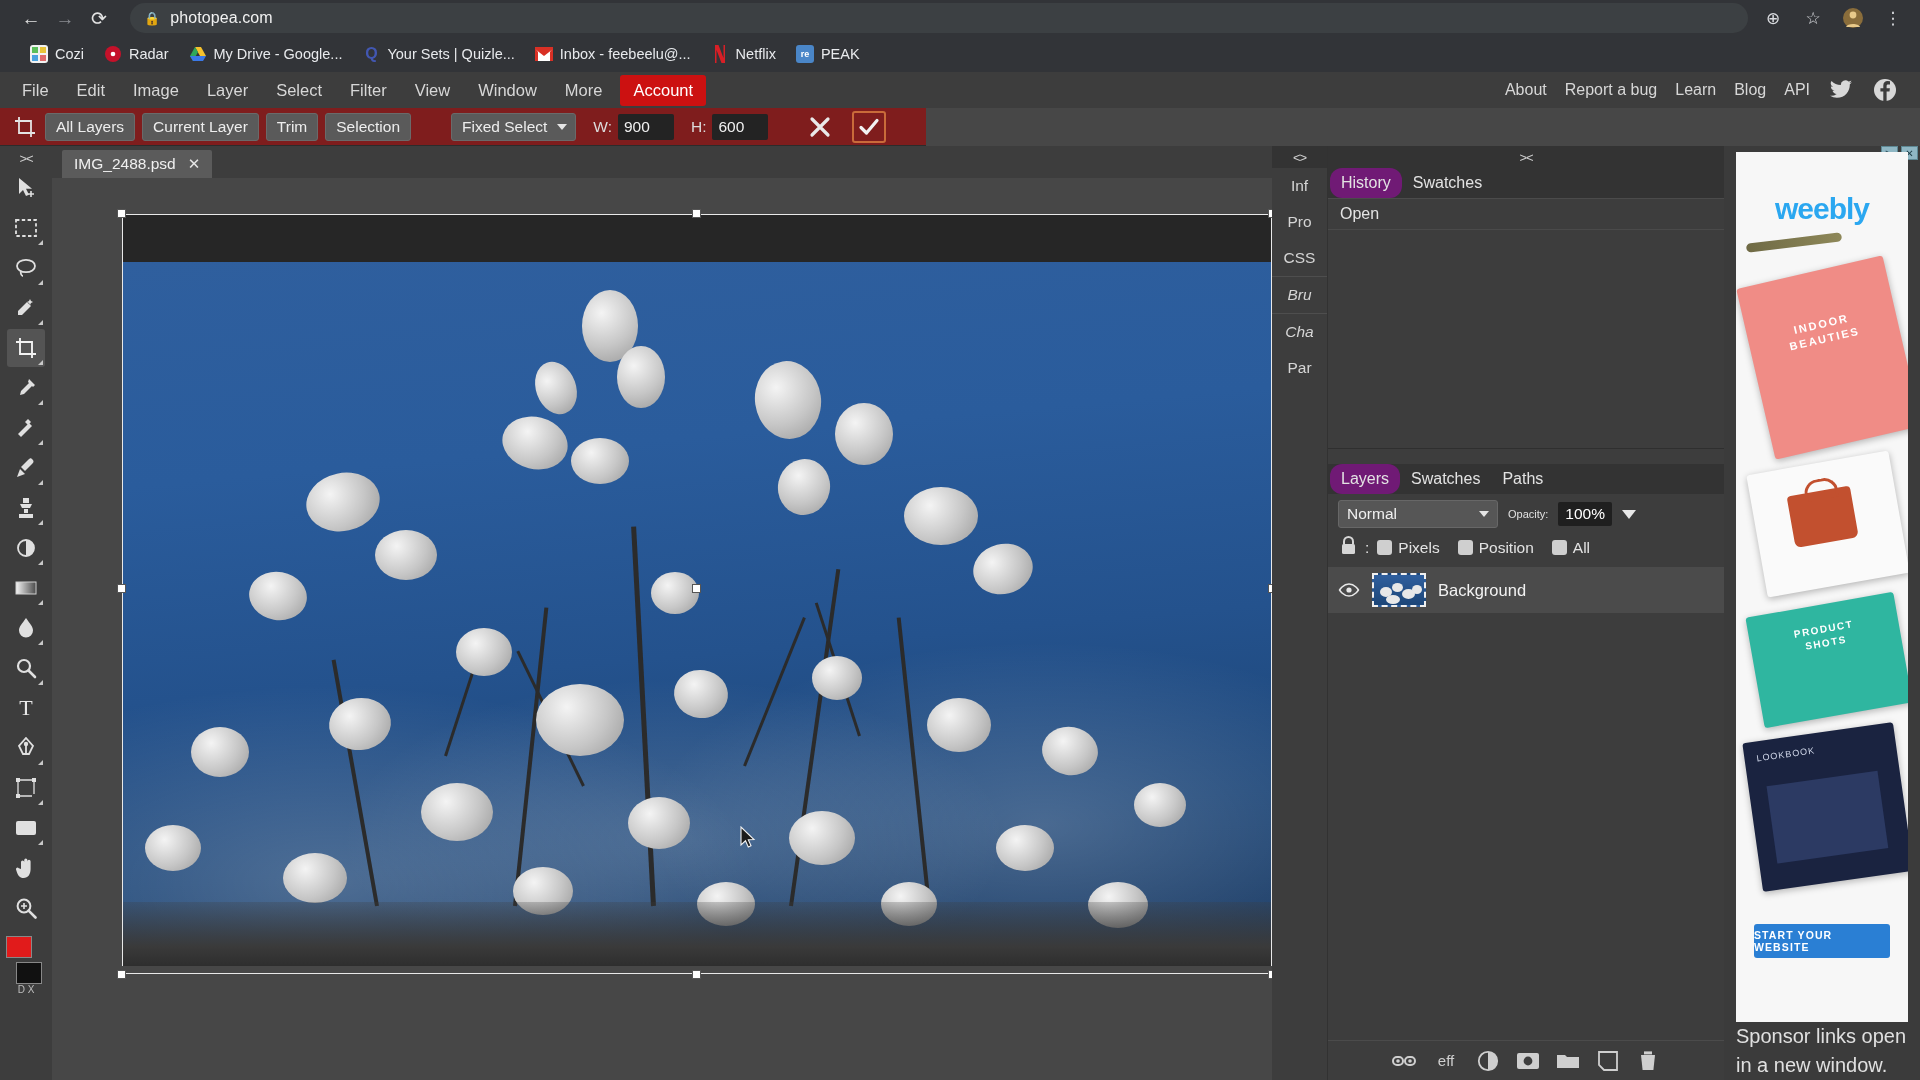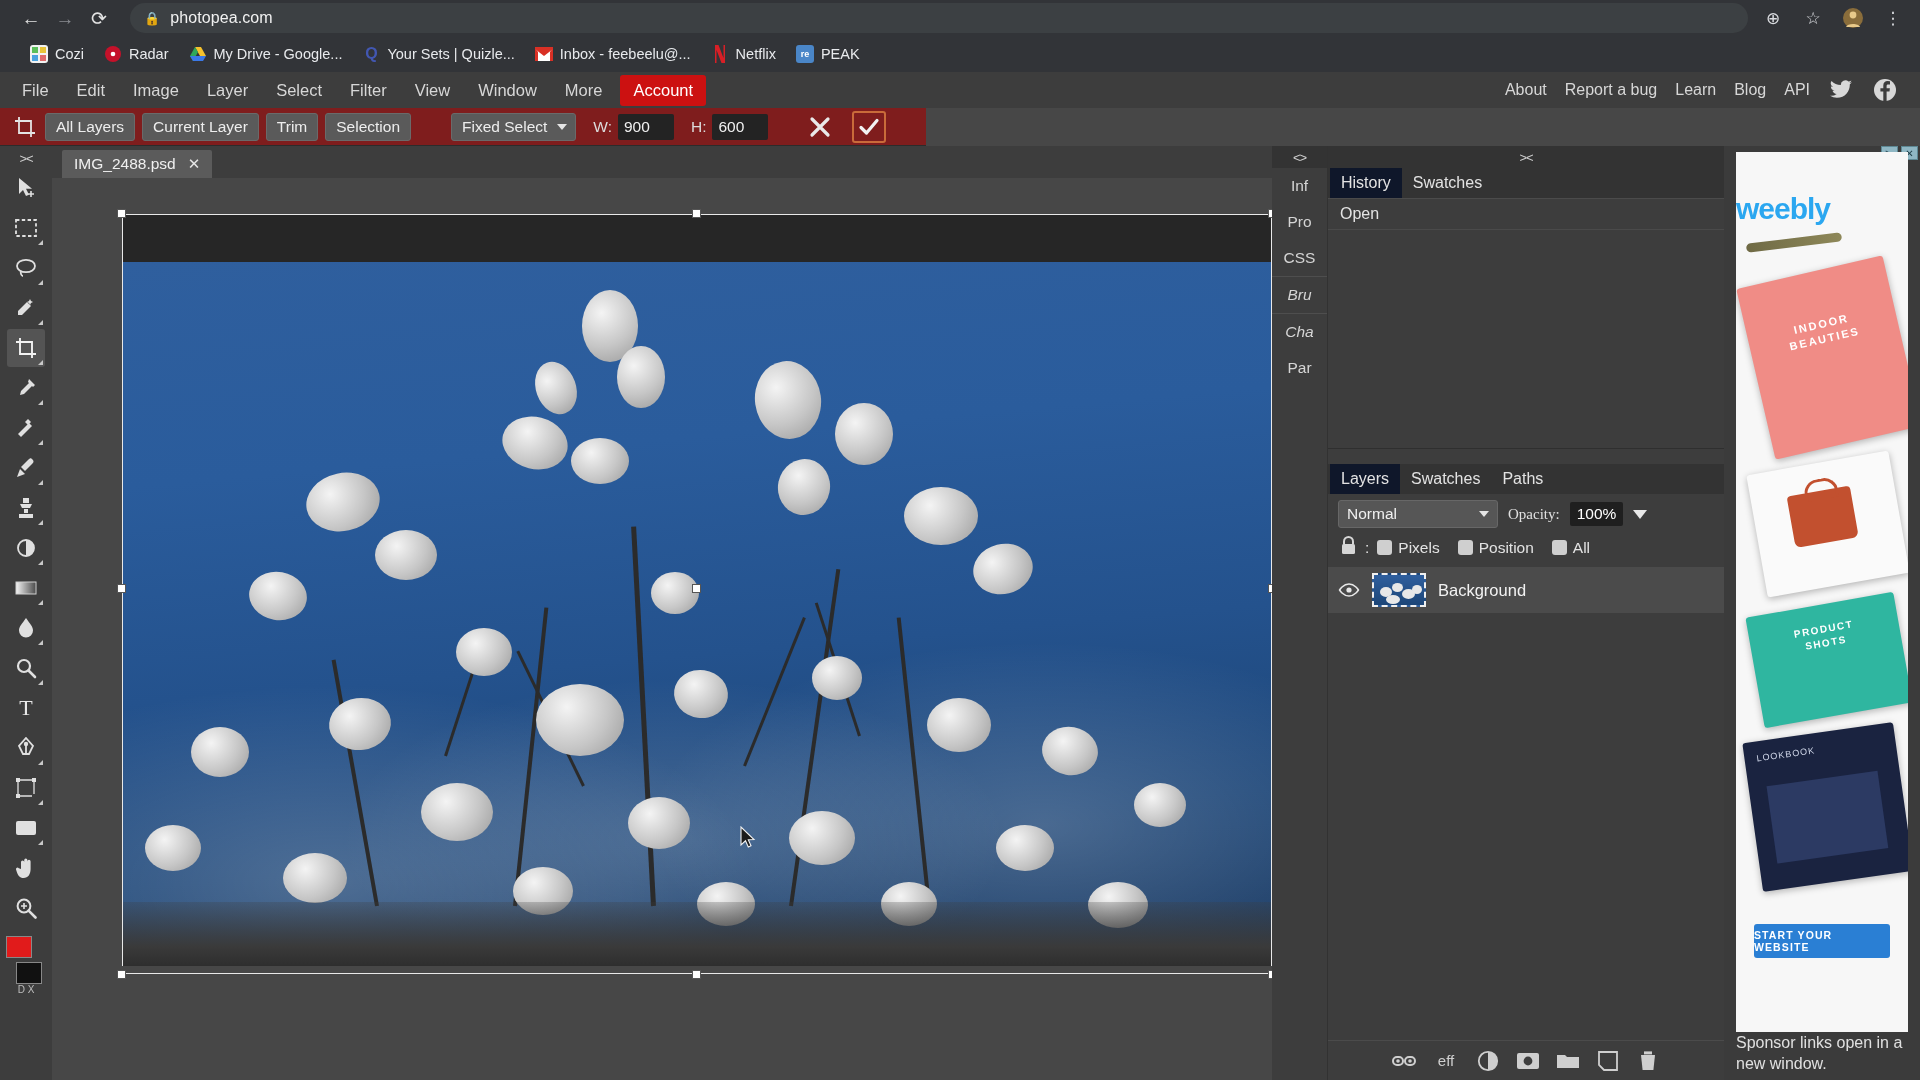--- a/index.html
+++ b/index.html
@@ -145,33 +145,33 @@
   #right-dock { width: 452px; background: #3d3d3d; display: flex; flex: none; }
   #vert-tabs { width: 56px; background: #3d3d3d; display: flex; flex-direction: column; align-items: center; border-right: 1px solid #323232; }
   #vt-collapse { height: 22px; display: flex; align-items: center; justify-content: center; font-size: 13px; color: #d0d0d0; letter-spacing: -1px; width: 100%; background: #333; }
   .vtab { padding: 9px 0; width: 100%; text-align: center; font-size: 15.5px; color: #d5d5d5; }
   .vtab.sep { border-top: 1px solid #4e4e4e; font-style: italic; }
 
   #dock-panels { flex: 1; display: flex; flex-direction: column; }
   #dock-grip { height: 22px; background: #333; display: flex; align-items: center; justify-content: center; font-size: 13px; color: #d0d0d0; letter-spacing: -1px; }
   .panel-tabs { display: flex; background: #333; padding-left: 2px; }
   .ptab { padding: 6px 11px; font-size: 16px; color: #e3e3e3; }
-  .ptab.active { background: #0f172a; }
+  .ptab.active { background: #701a75; border-radius: 12px; }
   #history-body { background: #3d3d3d; height: 250px; border-top: 1px solid #4b4b4b; }
   .hist-item { padding: 6px 12px; font-size: 16px; color: #e4e4e4; border-bottom: 1px solid #4a4a4a; }
   #panel-split { height: 16px; background: #3d3d3d; border-top: 1px solid #2f2f2f; }
 
   #layers-body { flex: 1; display: flex; flex-direction: column; background: #3d3d3d; }
   #blend-row { display: flex; align-items: center; gap: 10px; padding: 6px 10px; }
   #blend-select {
     background: #565656; border: 1px solid #676767; border-radius: 3px;
     padding: 4px 8px; font-size: 15.5px; color: #f0f0f0; width: 160px;
     display: flex; align-items: center; justify-content: space-between;
   }
-  #opacity-label { font-size: 15px; color: #e0e0e0; font-family: Liberation Serif, serif; }
+  #opacity-label { font-size: 11px; color: #e0e0e0; }
   #opacity-val { background: #1f1f1f; color: #fff; font-size: 15.5px; padding: 3px 7px; border-radius: 2px; }
   .tri-down { width: 0; height: 0; border-left: 7px solid transparent; border-right: 7px solid transparent; border-top: 9px solid #e8e8e8; }
   #lock-row { display: flex; align-items: center; gap: 8px; padding: 2px 10px 8px 12px; font-size: 15.5px; color: #e3e3e3; }
   .cb { width: 15px; height: 15px; background: #cfcfcf; border-radius: 3px; display: inline-block; }
   .lockgrp { display: flex; align-items: center; gap: 6px; margin-right: 10px; }
 
   #layer-list { flex: 1; }
   .layer-row { display: flex; align-items: center; gap: 12px; padding: 6px 10px; background: #4b4b4b; }
   .eye { width: 22px; display: flex; align-items: center; justify-content: center; }
   .layer-thumb { width: 54px; height: 34px; border: 2px dashed #f0f0f0; flex: none;
@@ -183,21 +183,21 @@
                    justify-content: center; gap: 16px; border-top: 1px solid #4b4b4b; }
   .lf-ico { width: 24px; height: 24px; display: flex; align-items: center; justify-content: center; color: #cfcfcf; }
 
   
   #ad-panel { width: 196px; background: #3b3b3b; flex: none; display: flex; flex-direction: column;
               align-items: center; padding-top: 6px; position: relative; }
   #ad-topbar { position: absolute; right: 2px; top: 0; display: flex; gap: 3px; }
   .ad-tb { width: 17px; height: 14px; background: #8fb7c4; border: 1px solid #5d8894;
            display: flex; align-items: center; justify-content: center; font-size: 10px; color: #20404a; }
   #ad-card { width: 172px; height: 880px; background: #f7f7f7; overflow: hidden; position: relative; }
-  #weebly-logo { padding-top: 40px; font-size: 30px; font-weight: bold;
+  #weebly-logo { text-align: center; padding-top: 40px; font-size: 30px; font-weight: bold;
                  color: #2ba7f0; letter-spacing: -1px; }
   .ad-shot { position: absolute; border-radius: 3px; box-shadow: 0 2px 7px rgba(0,0,0,.28); overflow: hidden; }
   #ad-shot1 { left: 18px; top: 118px; width: 150px; height: 175px; background: #f08c86; transform: rotate(-13deg); }
   #ad-shot1 .cap { position: absolute; left: 0; right: 0; top: 46px; text-align: center;
                    color: #fff; font-size: 11px; font-weight: bold; letter-spacing: 2px; line-height: 15px; }
   #ad-twig { position: absolute; left: 10px; top: 86px; width: 96px; height: 9px; border-radius: 5px;
              background: linear-gradient(90deg,#6f6a45,#8e8859); transform: rotate(-7deg); }
   #ad-shot2 { left: 20px; top: 310px; width: 144px; height: 124px; background: #fafafa; transform: rotate(-10deg); }
   #ad-bag { position: absolute; left: 36px; top: 28px; width: 64px; height: 52px;
             background: #c2502f; border-radius: 4px 4px 6px 6px; }
@@ -205,21 +205,21 @@
                   border:3px solid #c2502f; border-bottom:none; border-radius: 14px 14px 0 0; }
   #ad-shot3 { left: 18px; top: 452px; width: 150px; height: 112px; background: #2fb6a0; transform: rotate(-10deg); }
   #ad-shot3 .cap { position: absolute; left: 0; right: 0; top: 18px; text-align: center;
                    color: #fff; font-size: 10px; font-weight: bold; letter-spacing: 1.5px; line-height: 14px; }
   #ad-shot4 { left: 16px; top: 580px; width: 152px; height: 150px; background: #1a2340; transform: rotate(-8deg); }
   #ad-shot4 .cap { position: absolute; left: 12px; top: 12px; color: #cfd6e8; font-size: 9px; letter-spacing: 1px; }
   #ad-shot4 .ph { position: absolute; left: 18px; top: 46px; width: 112px; height: 78px; background: #2c3a63; }
   #ad-cta { position: absolute; left: 18px; top: 772px; width: 136px; height: 34px; background: #2a7fd4;
             border-radius: 3px; display: flex; align-items: center; justify-content: center;
             color: #fff; font-size: 10.5px; font-weight: bold; letter-spacing: 1.1px; }
-  #ad-note { width: 172px; font-size: 16px; line-height: 21px; color: #e0e0e0; }
+  #ad-note { width: 172px; font-size: 20px; line-height: 29px; color: #e0e0e0; }
 </style>
 </head>
 <body>
 
 <div id="browser-chrome">
 
   <div id="browser-toolbar">
     <div class="nav-btn">←</div>
     <div class="nav-btn dim">→</div>
     <div class="nav-btn">⟳</div>

